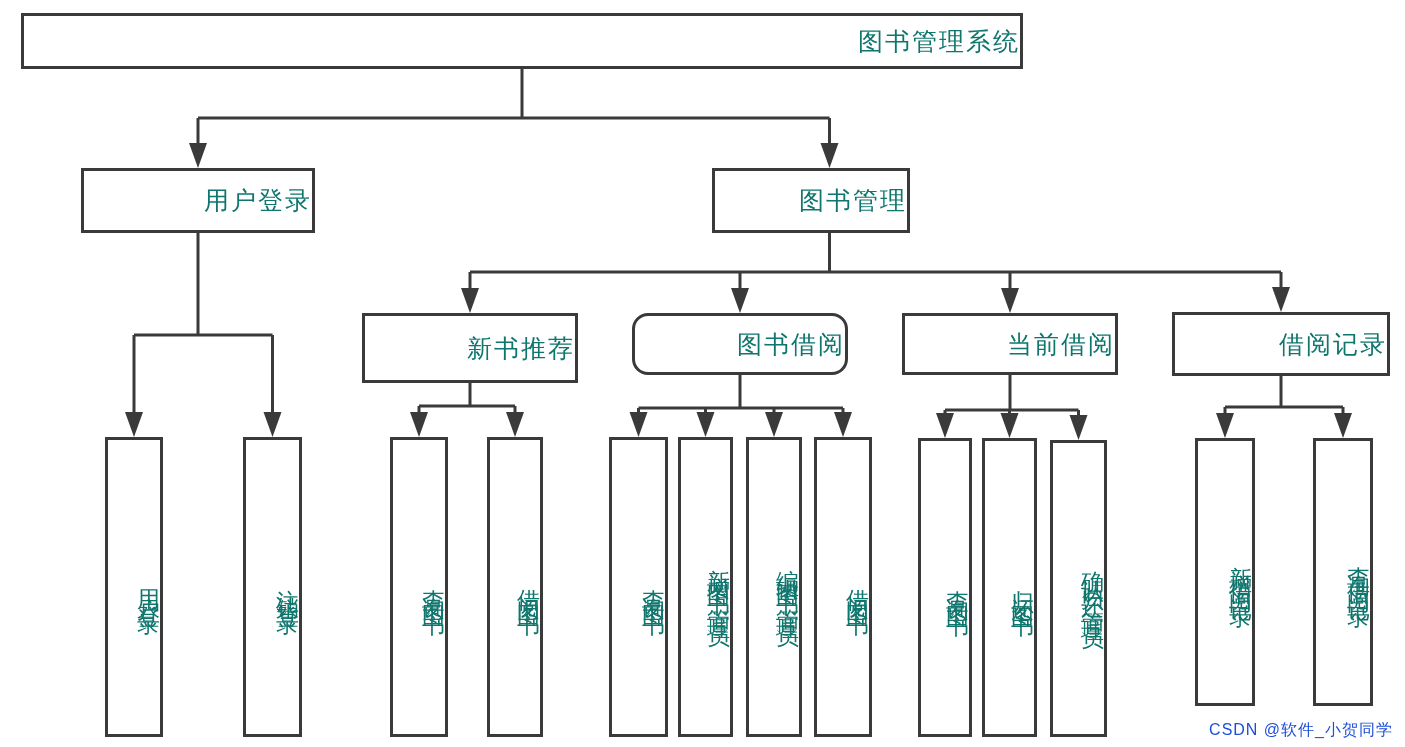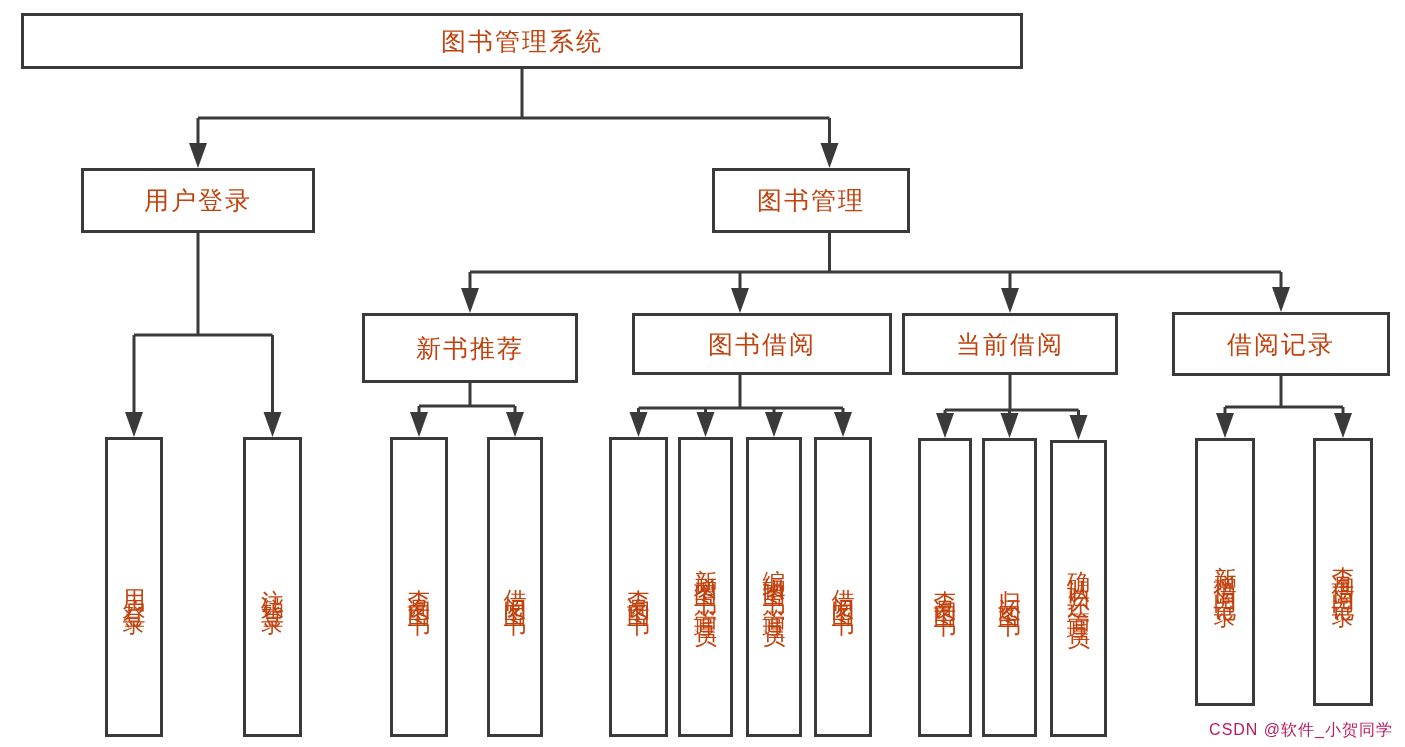--- a/index.html
+++ b/index.html
@@ -24,43 +24,43 @@
     display: block;
   }
   #nodes { position: absolute; left: 0; top: 0; width: 0; height: 0; }
   .node {
     position: absolute;
     box-sizing: border-box;
     background: #ffffff;
     border: 3px solid #3a3a3a;
     display: flex;
     align-items: center;
-    justify-content: center;
-    color: #c2410c;
+    justify-content: flex-end;
+    color: #0f766e;
   }
   .node .lbl {
     font-size: 25px;
     letter-spacing: 2px;
     white-space: nowrap;
     line-height: 1;
   }
   .node.vertical .lbl {
     writing-mode: vertical-rl;
     text-orientation: upright;
     font-size: 23px;
     letter-spacing: 8px;
     white-space: nowrap;
     line-height: 1;
   }
   .watermark {
     position: absolute;
     right: 12px;
     bottom: 6px;
     font-size: 16px;
-    color: #be185d;
+    color: #1d4ed8;
     letter-spacing: 1px;
     white-space: nowrap;
   }
 </style>
 </head>
 <body>
 
 <div class="stage">
   <svg id="connectors" viewBox="0 0 1405 747" xmlns="http://www.w3.org/2000/svg">
       <path d="M522,69 V118 M198,118 H829.5 M198,118 V147 M829.5,118 V147" fill="none" stroke="#3a3a3a" stroke-width="3"></path>
@@ -96,21 +96,21 @@
       </div>
       <div class="node" style="left: 81px; top: 168px; width: 234px; height: 65px;">
         <span class="lbl">用户登录</span>
       </div>
       <div class="node" style="left: 712px; top: 168px; width: 198px; height: 65px;">
         <span class="lbl">图书管理</span>
       </div>
       <div class="node" style="left: 362px; top: 313px; width: 216px; height: 70px;">
         <span class="lbl">新书推荐</span>
       </div>
-      <div class="node" style="left: 632px; top: 313px; width: 260px; height: 62px;">
+      <div class="node" style="left: 632px; top: 313px; width: 216px; height: 62px; border-radius: 16px;">
         <span class="lbl">图书借阅</span>
       </div>
       <div class="node" style="left: 902px; top: 313px; width: 216px; height: 62px; font-family: Liberation Serif, serif;">
         <span class="lbl">当前借阅</span>
       </div>
       <div class="node" style="left: 1172px; top: 312px; width: 218px; height: 64px;">
         <span class="lbl">借阅记录</span>
       </div>
       <div class="node vertical" style="left: 105px; top: 437px; width: 58px; height: 300px;">
         <span class="lbl">用户登录</span>

